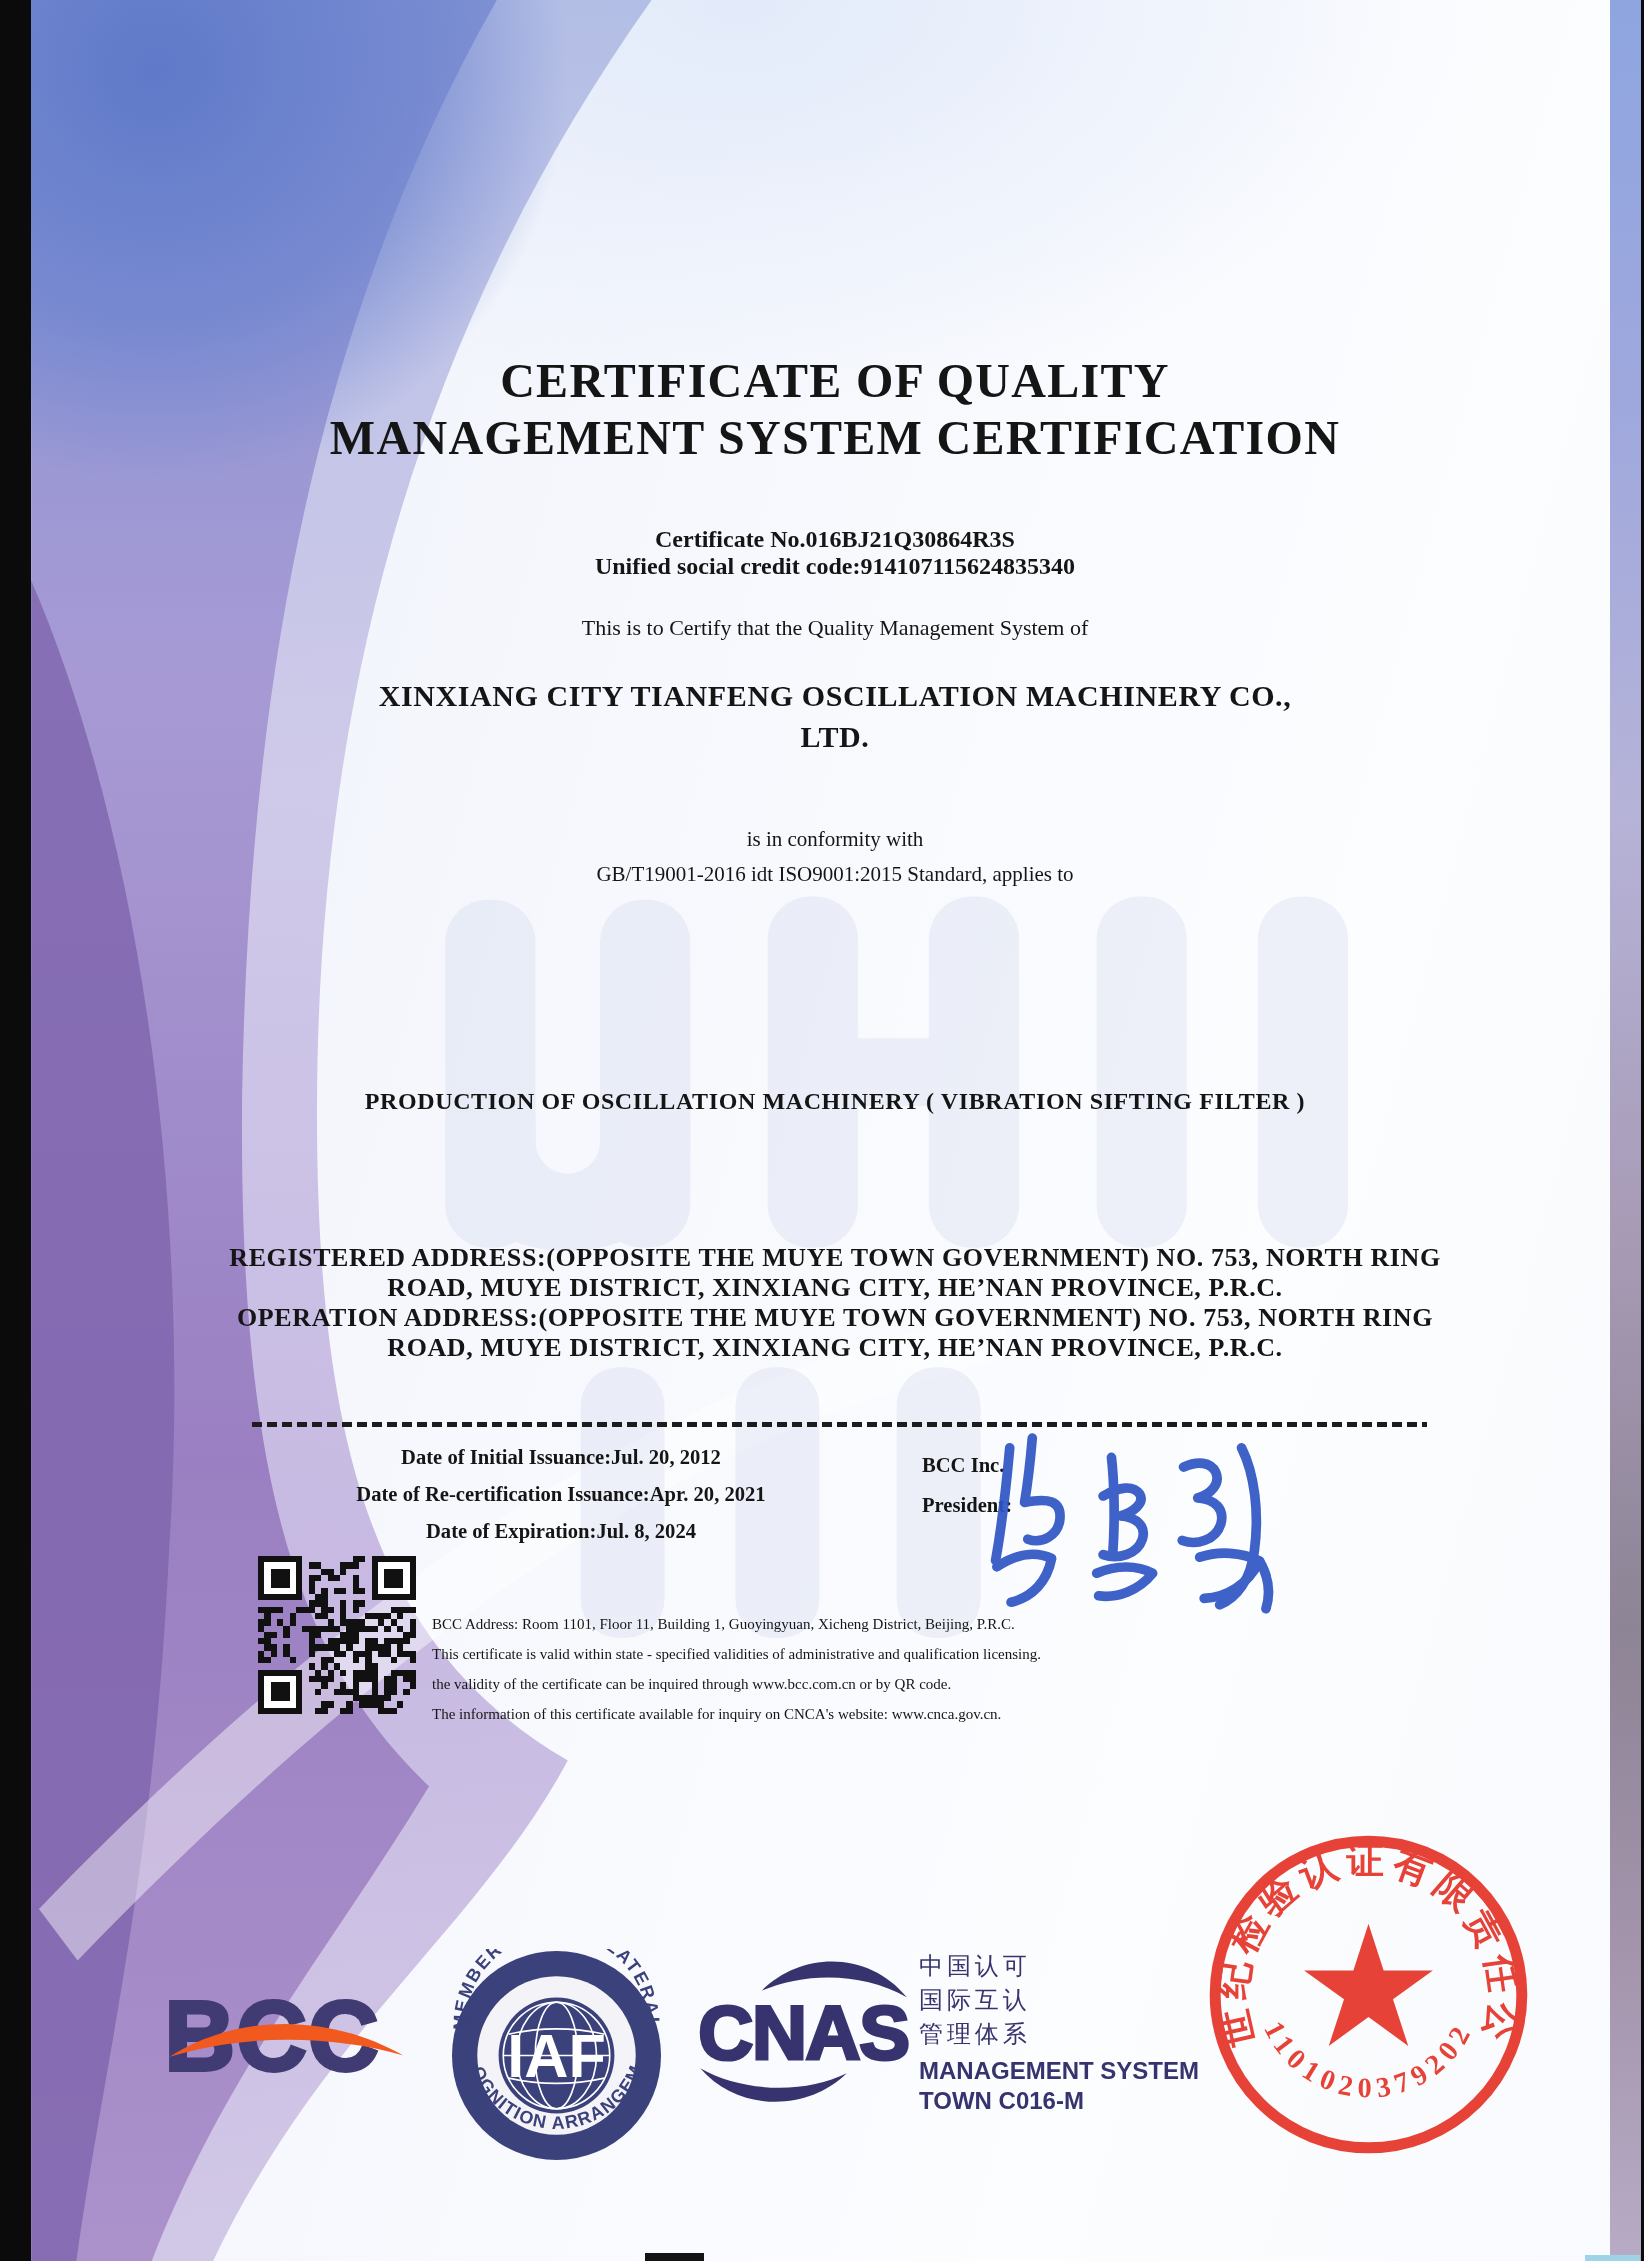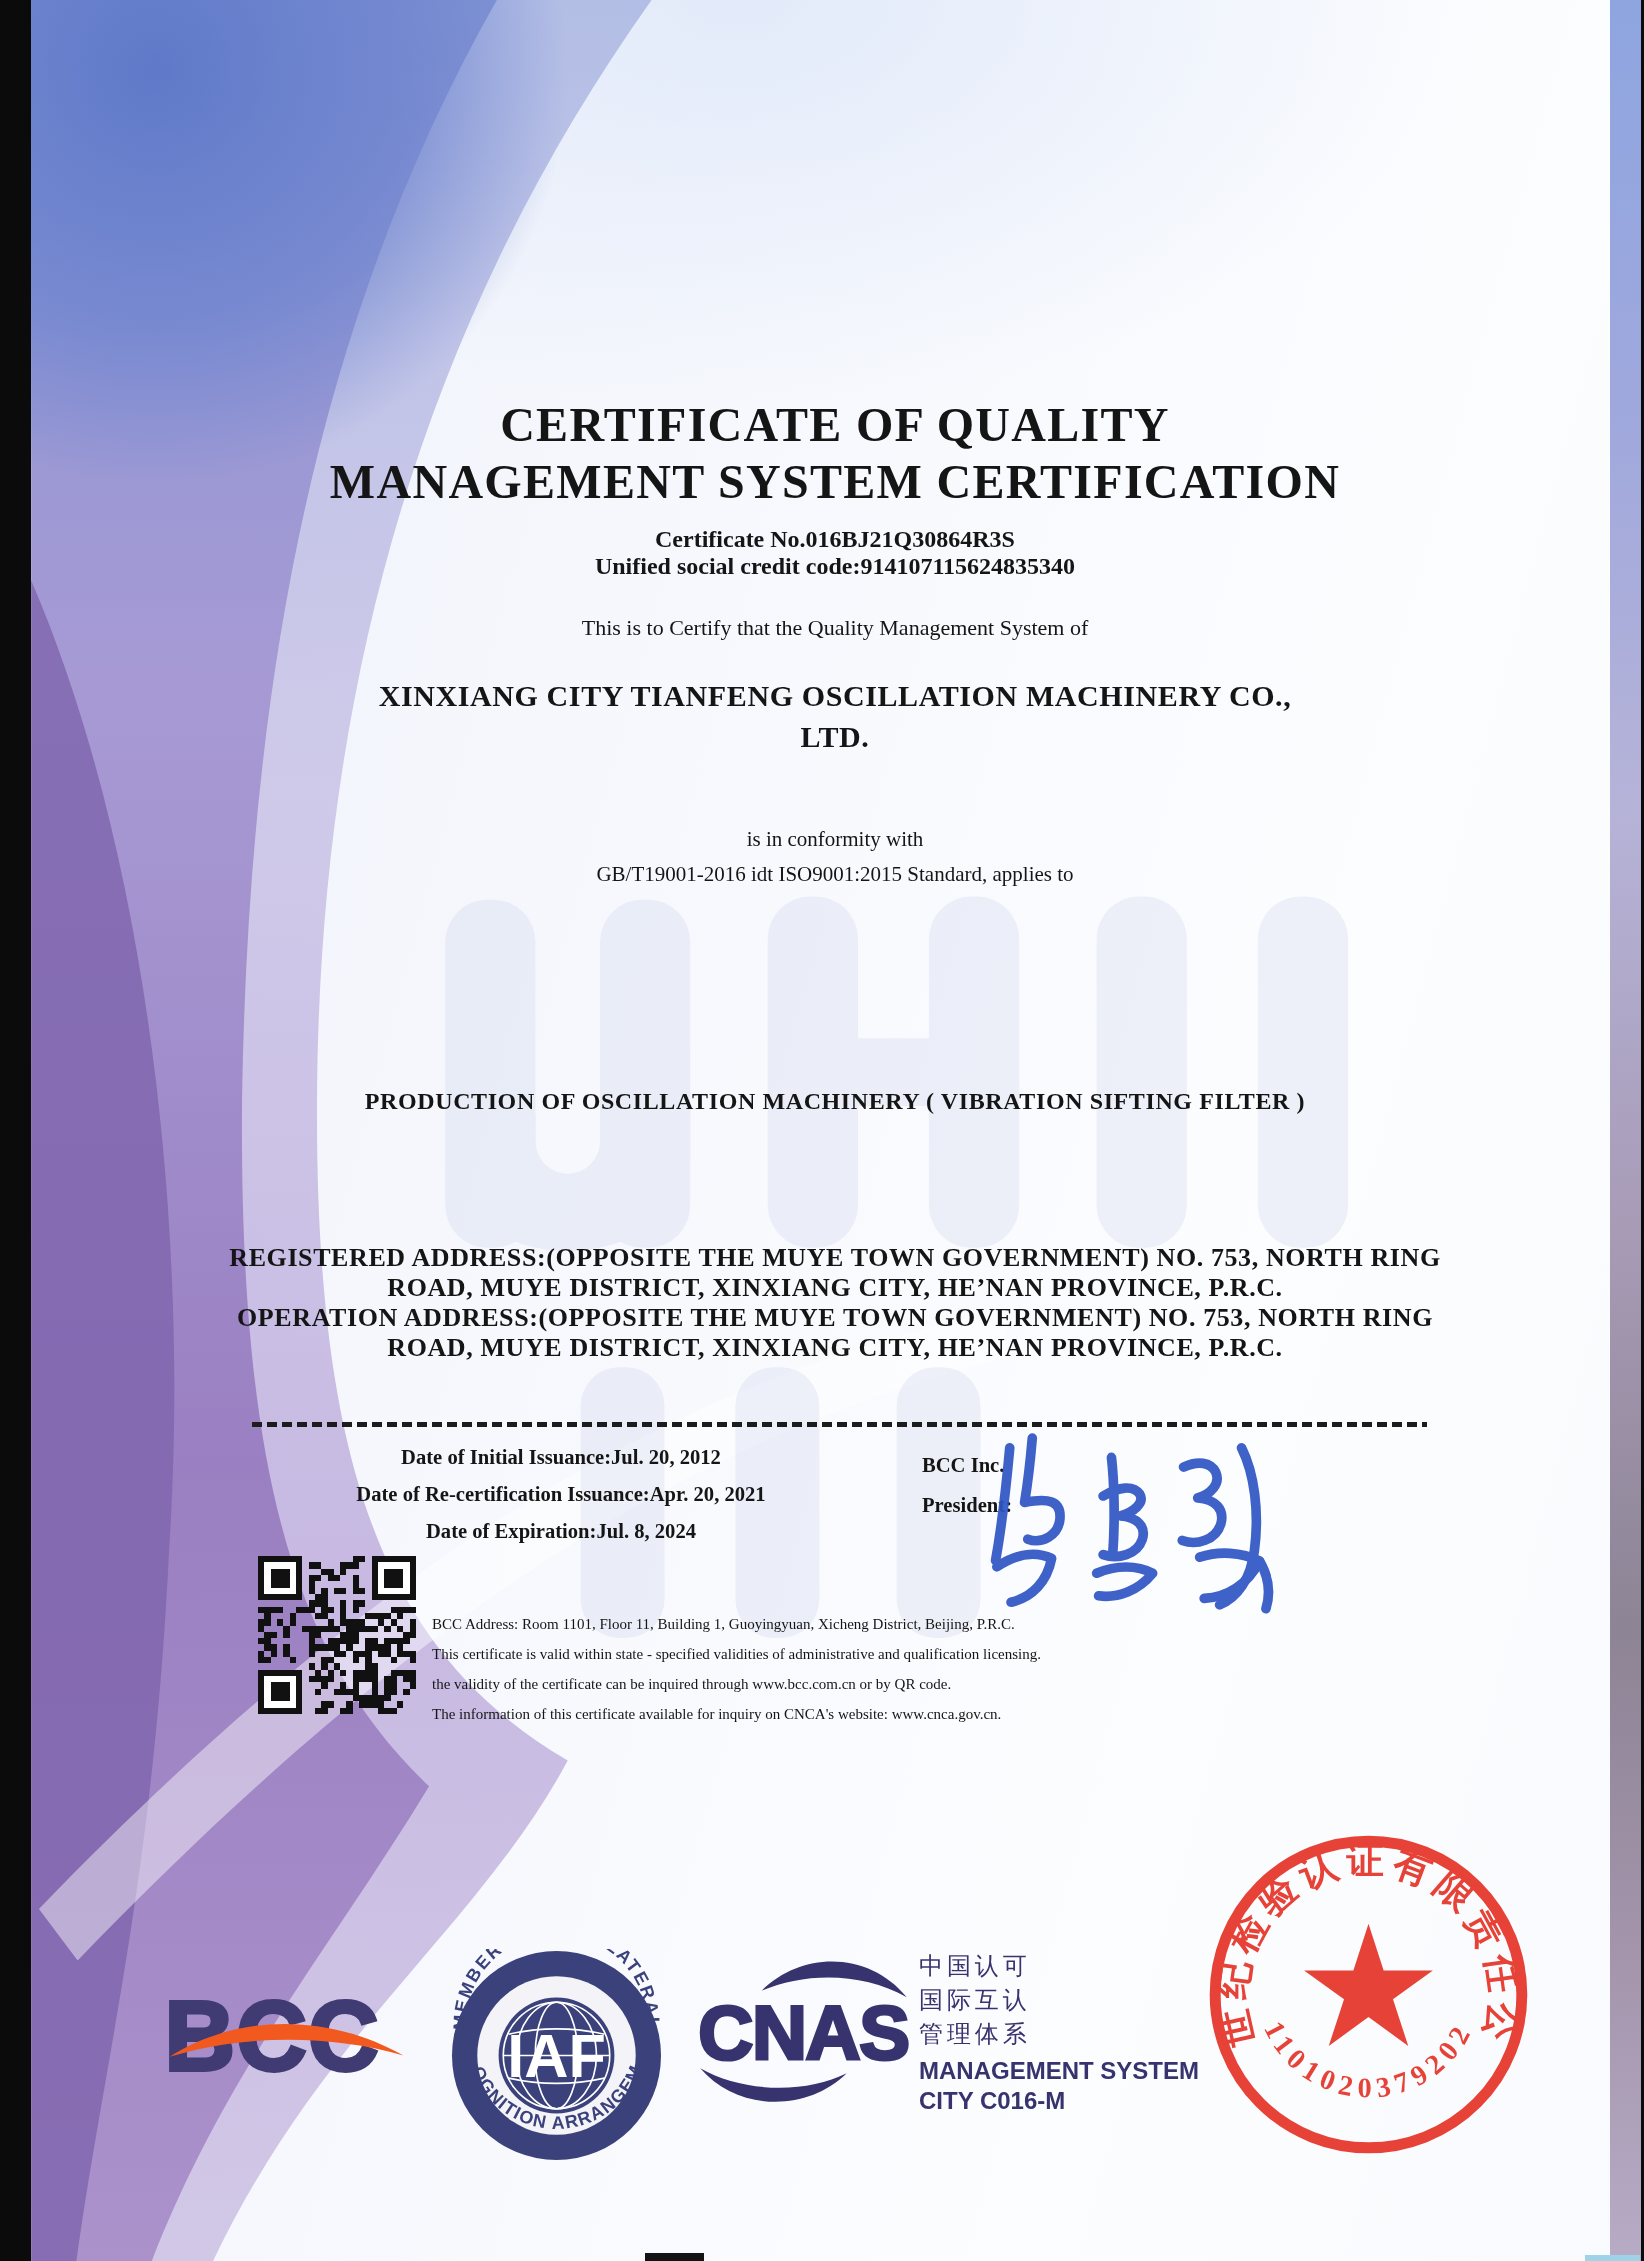--- a/index.html
+++ b/index.html
@@ -97,21 +97,21 @@
       <rect x="1390" y="2120" width="130" height="420" rx="60"></rect>
     </g>
   </svg>
 
   <div class="abs edge-left"></div>
   <div class="abs edge-right-band"></div>
   <div class="abs edge-right-black"></div>
   <div class="abs edge-bottom-dash"></div>
   <div class="abs edge-bottom-teal"></div>
 
-  <div class="abs center-col t-title" style="top:352px;margin-top:44px;">
+  <div class="abs center-col t-title" style="top:352px;">
     <div>CERTIFICATE OF QUALITY</div>
     <div>MANAGEMENT SYSTEM CERTIFICATION</div>
   </div>
 
   <div class="abs center-col t-certno" style="top:526px;">Certificate No.016BJ21Q30864R3S</div>
   <div class="abs center-col t-certno" style="top:553px;">Unified social credit code:914107115624835340</div>
 
   <div class="abs center-col t-body" style="top:615px;">This is to Certify that the Quality Management System of</div>
 
   <div class="abs center-col t-company" style="top:675px;">
@@ -424,21 +424,21 @@
     <path d="M 100,52 C 165,-12 268,-8 325,62 C 255,22 165,24 100,52 Z" fill="#37336e"></path>
     <text x="165" y="158" text-anchor="middle" class="sans" font-size="118" font-weight="bold" letter-spacing="-2" fill="#37336e" stroke="#37336e" stroke-width="5">CNAS</text>
     <path d="M 5,172 C 62,238 168,242 232,180 C 168,212 72,210 5,172 Z" fill="#37336e"></path>
   </svg>
 
   <div class="abs cnas-text-block">
     <div class="cnas-cn">中国认可</div>
     <div class="cnas-cn">国际互认</div>
     <div class="cnas-cn">管理体系</div>
     <div class="cnas-en" style="margin-top:5.2px;">MANAGEMENT SYSTEM</div>
-    <div class="cnas-en">CITY C016-M</div>
+    <div class="cnas-en">TOWN C016-M</div>
   </div>
 
   <svg class="abs" style="left:1201px;top:1827px;" width="335" height="335" viewBox="0 0 520 520">
     <g opacity="0.92">
       <circle cx="260" cy="260" r="238" fill="none" stroke="#e63327" stroke-width="17"></circle>
       <polygon points="260,150 283.5,222.6 359.9,222.6 298,267.4 321.7,339.9 260,295 198.3,339.9 222,267.4 160,222.6 236.5,222.6" fill="#e63327"></polygon>
       <defs>
         <path id="sealTop" d="M 81,325 A 190,190 0 1 1 439,325"></path>
         <path id="sealBot" d="M 95,305 A 176,176 0 0 0 425,305"></path>
       </defs>

